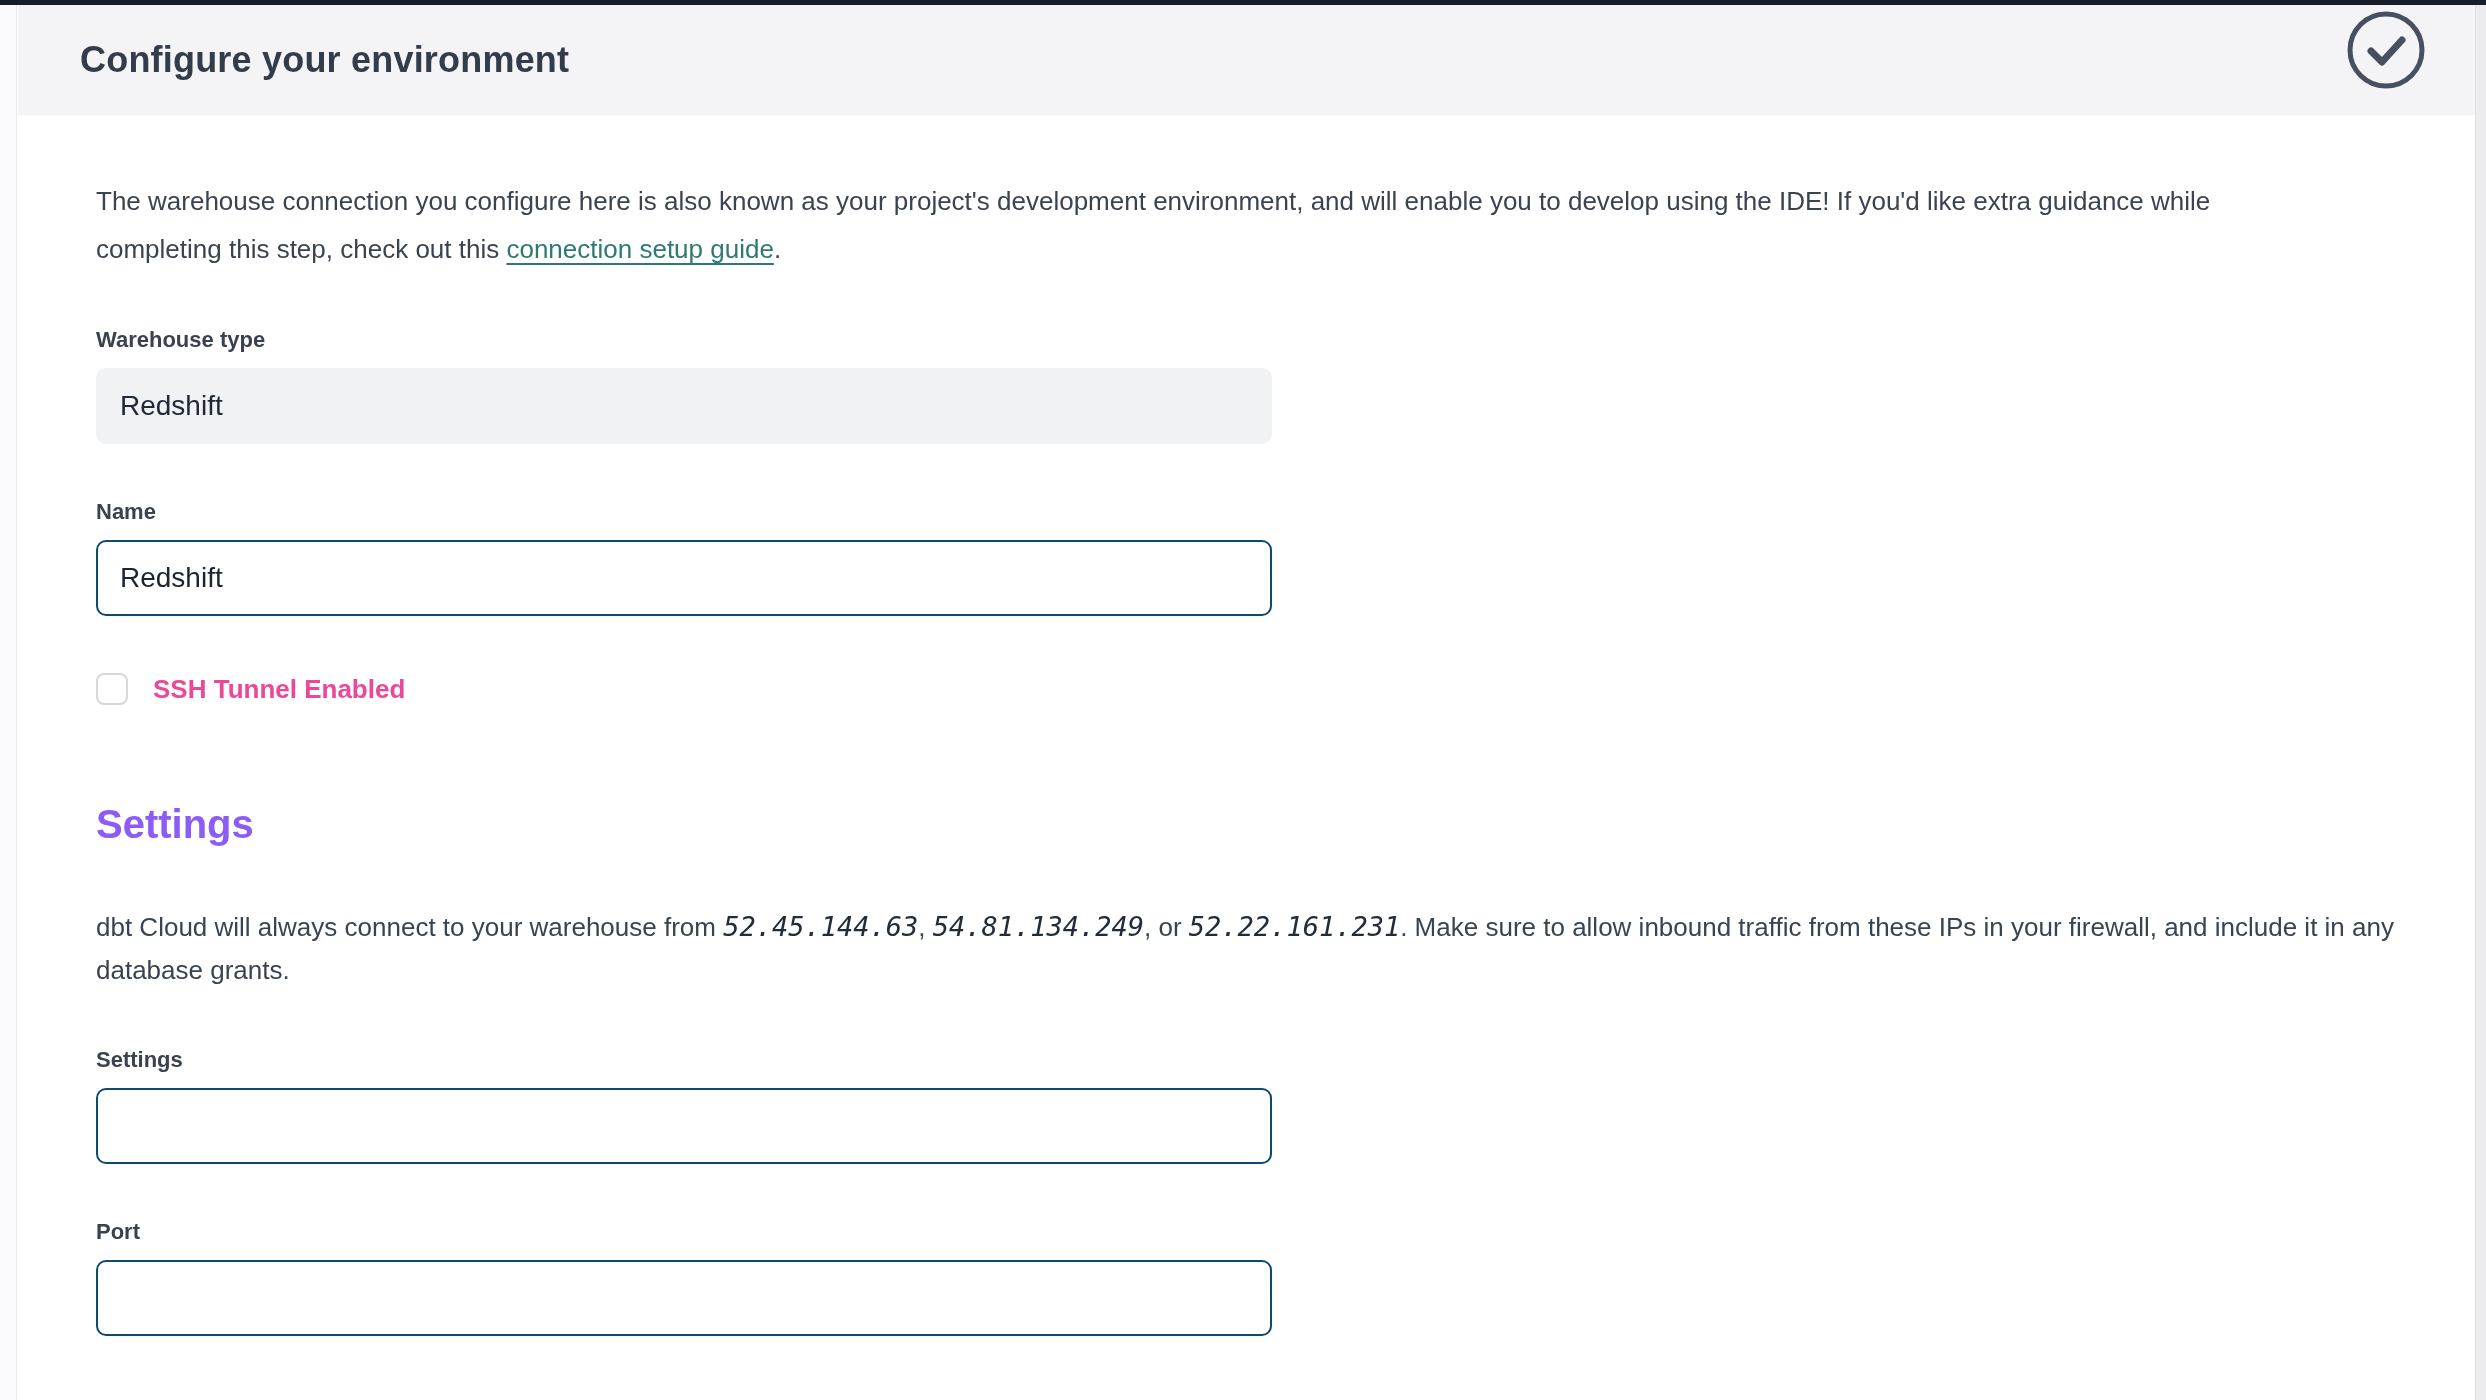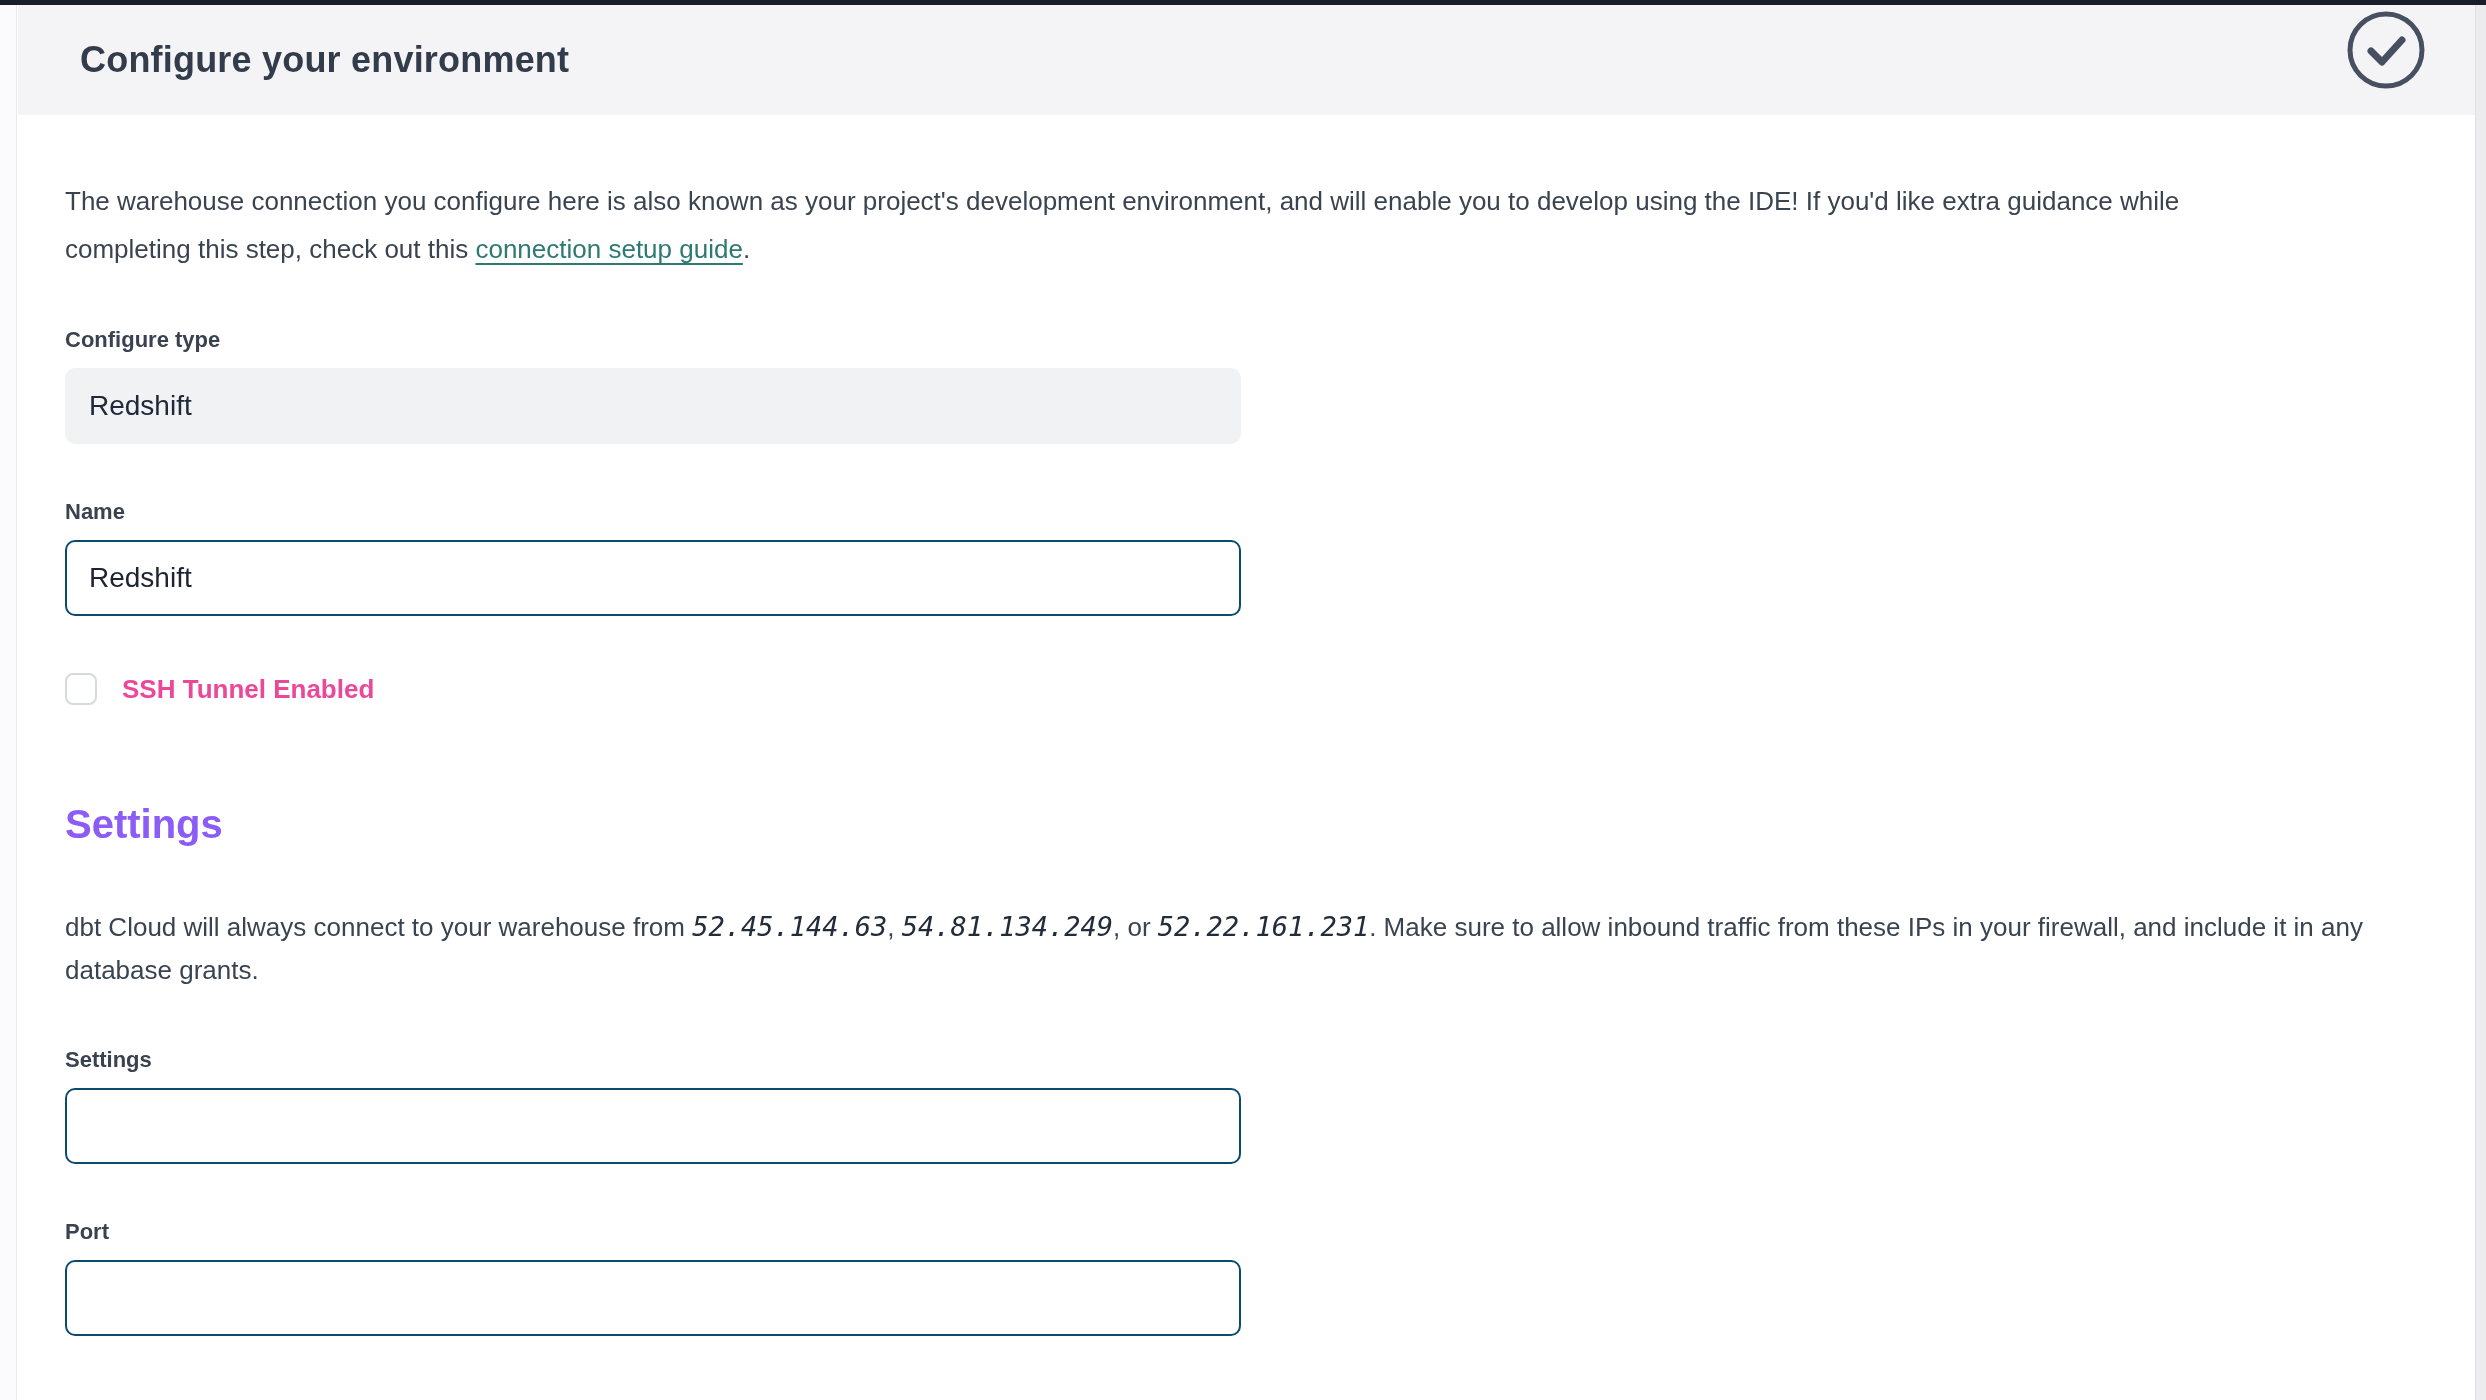--- a/index.html
+++ b/index.html
@@ -31,21 +31,21 @@
     display: flex; align-items: center;
     padding: 4px 62px; position: relative;
   }
   .title {
     font-size: 36px; font-weight: 700; color: #323c4b; letter-spacing: 0.2px;
   }
   .check-badge {
     position: absolute; top: 4px; right: 48px; width: 82px; height: 82px;
     display: block;
   }
-  .card-body { padding: 0 47px; }
+  .card-body { padding: 0 78px; }
   .intro {
     margin-top: 62px; max-width: 2210px;
     font-size: 26px; line-height: 48px; color: #3a4450;
   }
   .link {
     color: #2e7a72; text-decoration: underline; text-underline-offset: 5px;
     cursor: pointer;
   }
   .field-label {
     margin-top: 55px; margin-bottom: 15px;
@@ -99,21 +99,21 @@
         <circle cx="41" cy="41" r="36" fill="none" stroke="#475060" stroke-width="5"></circle>
         <path d="M26 42 L37 53 L57 31" fill="none" stroke="#475060" stroke-width="7" stroke-linecap="round" stroke-linejoin="round"></path>
       </svg>
     </span>
   </div>
 
   <div class="card-body">
 
     <p class="intro"><span>The warehouse connection you configure here is also known as your project's development environment, and will enable you to develop using the IDE! If you'd like extra guidance while completing this step, check out this </span><a href="#" class="link">connection setup guide</a><span>.</span></p>
 
-    <div class="field-label first">Configure type</div>
+    <div class="field-label first">Warehouse type</div>
     <input class="text-field disabled-field" type="text" readonly="" value="Redshift" style="">
 
     <div class="field-label">Name</div>
     <input class="text-field" type="text" value="Redshift" style="">
 
     <div class="checkbox-row">
       <div class="checkbox" role="checkbox" aria-checked="false"></div>
       <div class="checkbox-label">SSH Tunnel Enabled</div>
     </div>
 

